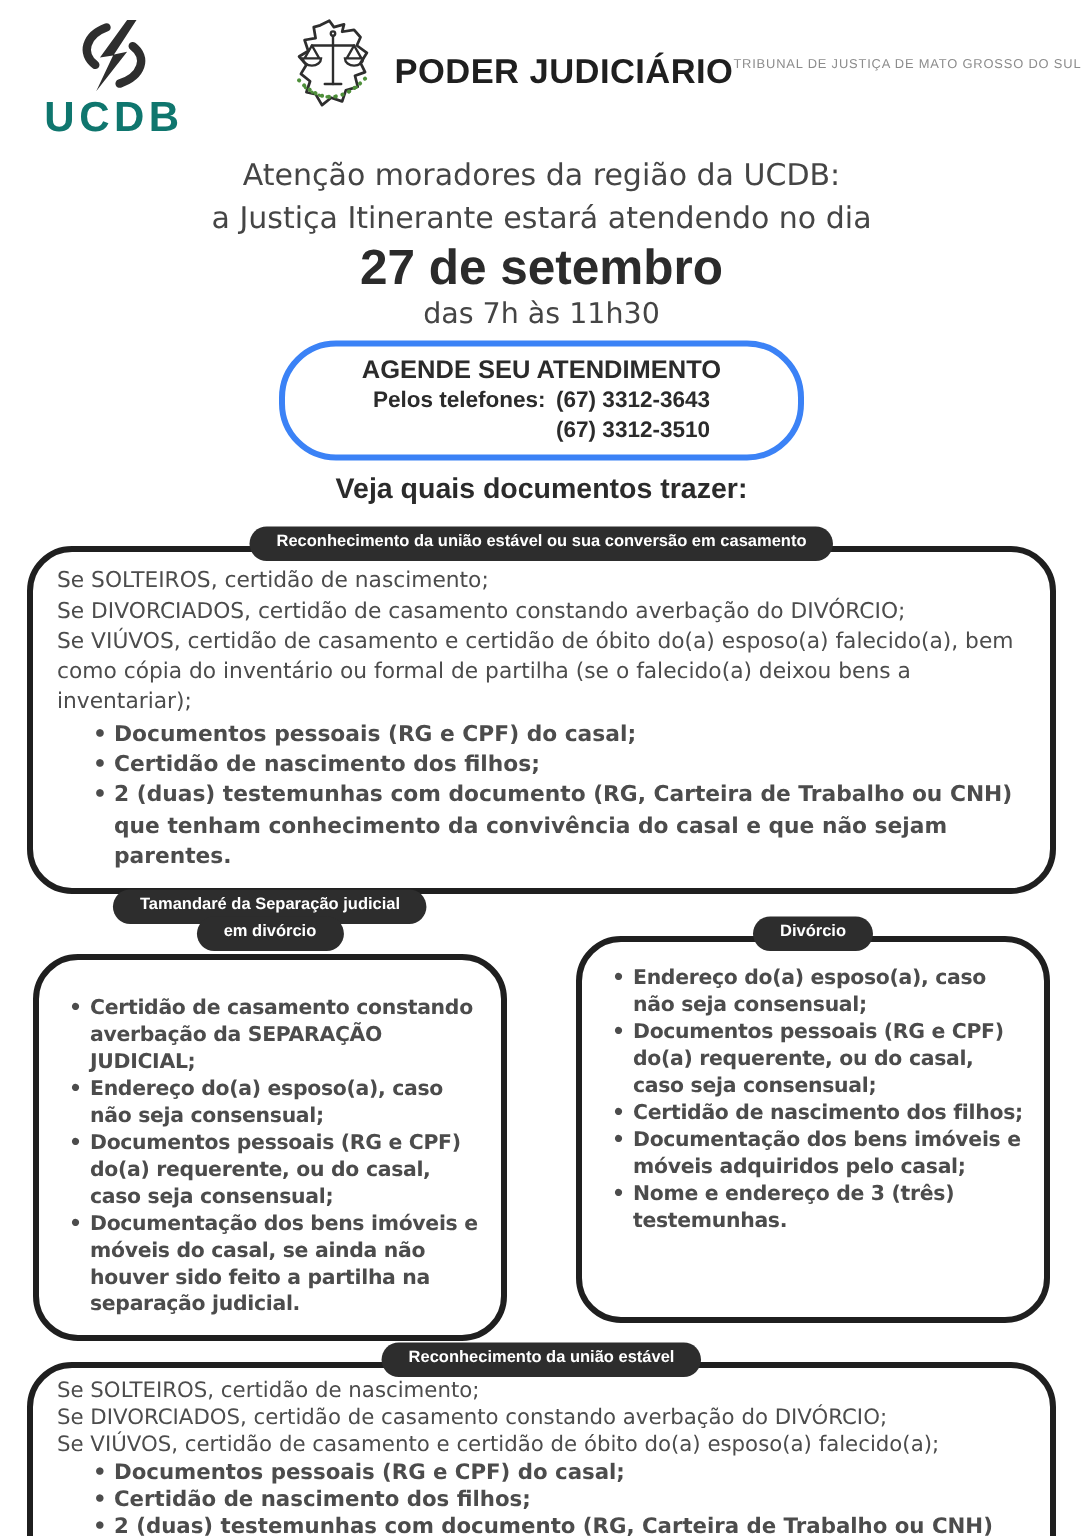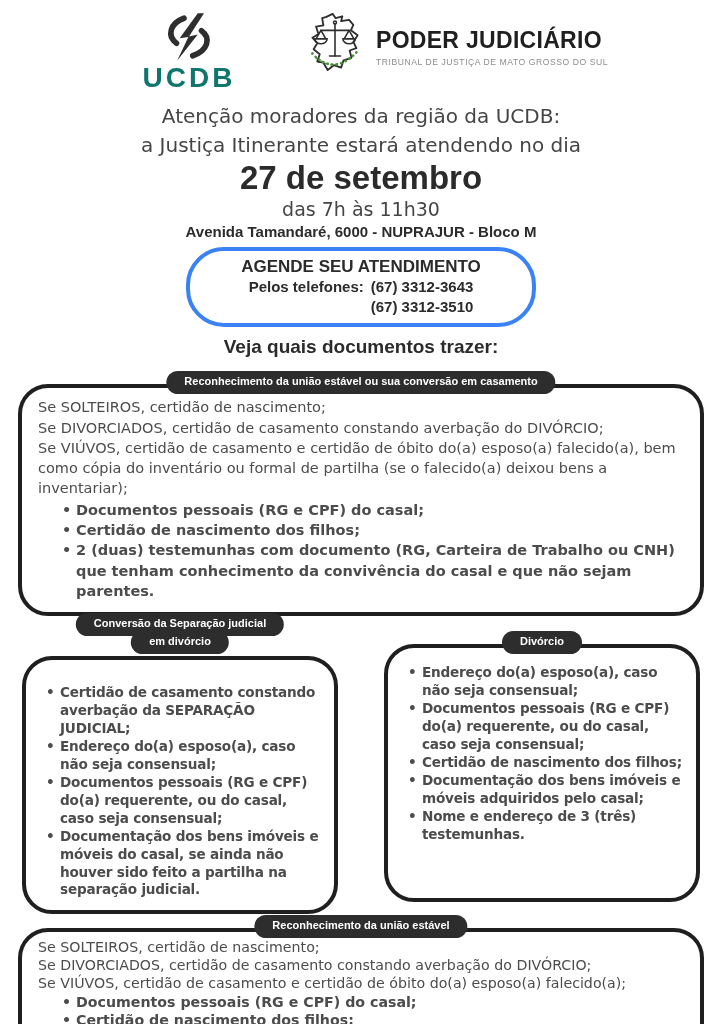--- a/index.html
+++ b/index.html
@@ -7,21 +7,21 @@
     position:relative; width:722px; height:1024px; margin:0 auto;
     background:#ffffff; overflow:hidden;
     font-family:"DejaVu Sans", sans-serif; color:#4c4c4c;
   }
 
   
   .logos { display:flex; justify-content:center; align-items:flex-start; gap:40px; padding-top:12px; }
   .ucdb { display:flex; flex-direction:column; align-items:center; width:150px; }
   .ucdb-word { font-family:"Liberation Sans", sans-serif; font-weight:bold; font-size:28px; letter-spacing:3px; color:#0f766e; margin-top:-4px; }
   .tj { display:flex; align-items:center; gap:10px; }
-  .tj-text { display:flex; flex-direction:column; }
+  .tj-text { display:flex; }
   .tj-title { font-family:"Liberation Sans", sans-serif; font-weight:bold; font-size:23px; color:#1f1f1f; letter-spacing:0.3px; white-space:nowrap; }
   .tj-sub { font-family:"Liberation Sans", sans-serif; font-size:8.6px; color:#8c8c8c; letter-spacing:0.55px; margin-top:3px; white-space:nowrap; }
 
   
   .announce { text-align:center; color:#454545; }
   .a-line1 { font-size:20px; margin:10px 0 0; }
   .a-line2 { font-size:20px; margin:5px 0 0; }
   .a-date  { font-family:"Liberation Sans", sans-serif; font-size:33px; font-weight:bold; color:#2b2b2b; margin:3px 0 0; line-height:1.12; }
   .a-time  { font-size:19px; margin:1px 0 0; }
   .a-addr  { font-family:"Liberation Sans", sans-serif; font-size:15px; font-weight:bold; color:#2b2b2b; margin:3px 0 0; }
@@ -107,21 +107,20 @@
         <span class="tj-sub">TRIBUNAL DE JUSTIÇA DE MATO GROSSO DO SUL</span>
       </div>
     </div>
   </header>
 
   <section class="announce">
     <p class="a-line1">Atenção moradores da região da UCDB:</p>
     <p class="a-line2">a Justiça Itinerante estará atendendo no dia</p>
     <h1 class="a-date">27 de setembro</h1>
     <p class="a-time">das 7h às 11h30</p>
-    <p class="a-addr">Avenida Tamandaré, 6000 - NUPRAJUR - Bloco M</p>
   </section>
 
   <div class="sched">
     <div class="sched-title">AGENDE SEU ATENDIMENTO</div>
     <div class="sched-phones">
       <span class="sp-label">Pelos telefones:</span>
       <span class="sp-num">(67) 3312-3643</span>
       <span class="sp-label"></span>
       <span class="sp-num">(67) 3312-3510</span>
     </div>
@@ -140,21 +139,21 @@
         <li>Documentos pessoais (RG e CPF) do casal;</li>
         <li>Certidão de nascimento dos filhos;</li>
         <li>2 (duas) testemunhas com documento (RG, Carteira de Trabalho ou CNH) que tenham conhecimento da convivência do casal e que não sejam parentes.</li>
       </ul>
   </section>
 
   <div class="two-col">
     <div class="col">
       <section class="box box-left">
         <div class="pill-stack">
-          <div class="pill">Conversão da Separação judicial</div>
+          <div class="pill">Tamandaré da Separação judicial</div>
           <div class="pill">em divórcio</div>
         </div>
         <ul class="bullets body-text">
             <li>Certidão de casamento constando averbação da SEPARAÇÃO JUDICIAL;</li>
             <li>Endereço do(a) esposo(a), caso não seja consensual;</li>
             <li>Documentos pessoais (RG e CPF) do(a) requerente, ou do casal, caso seja consensual;</li>
             <li>Documentação dos bens imóveis e móveis do casal, se ainda não houver sido feito a partilha na separação judicial.</li>
           </ul>
       </section>
     </div>

